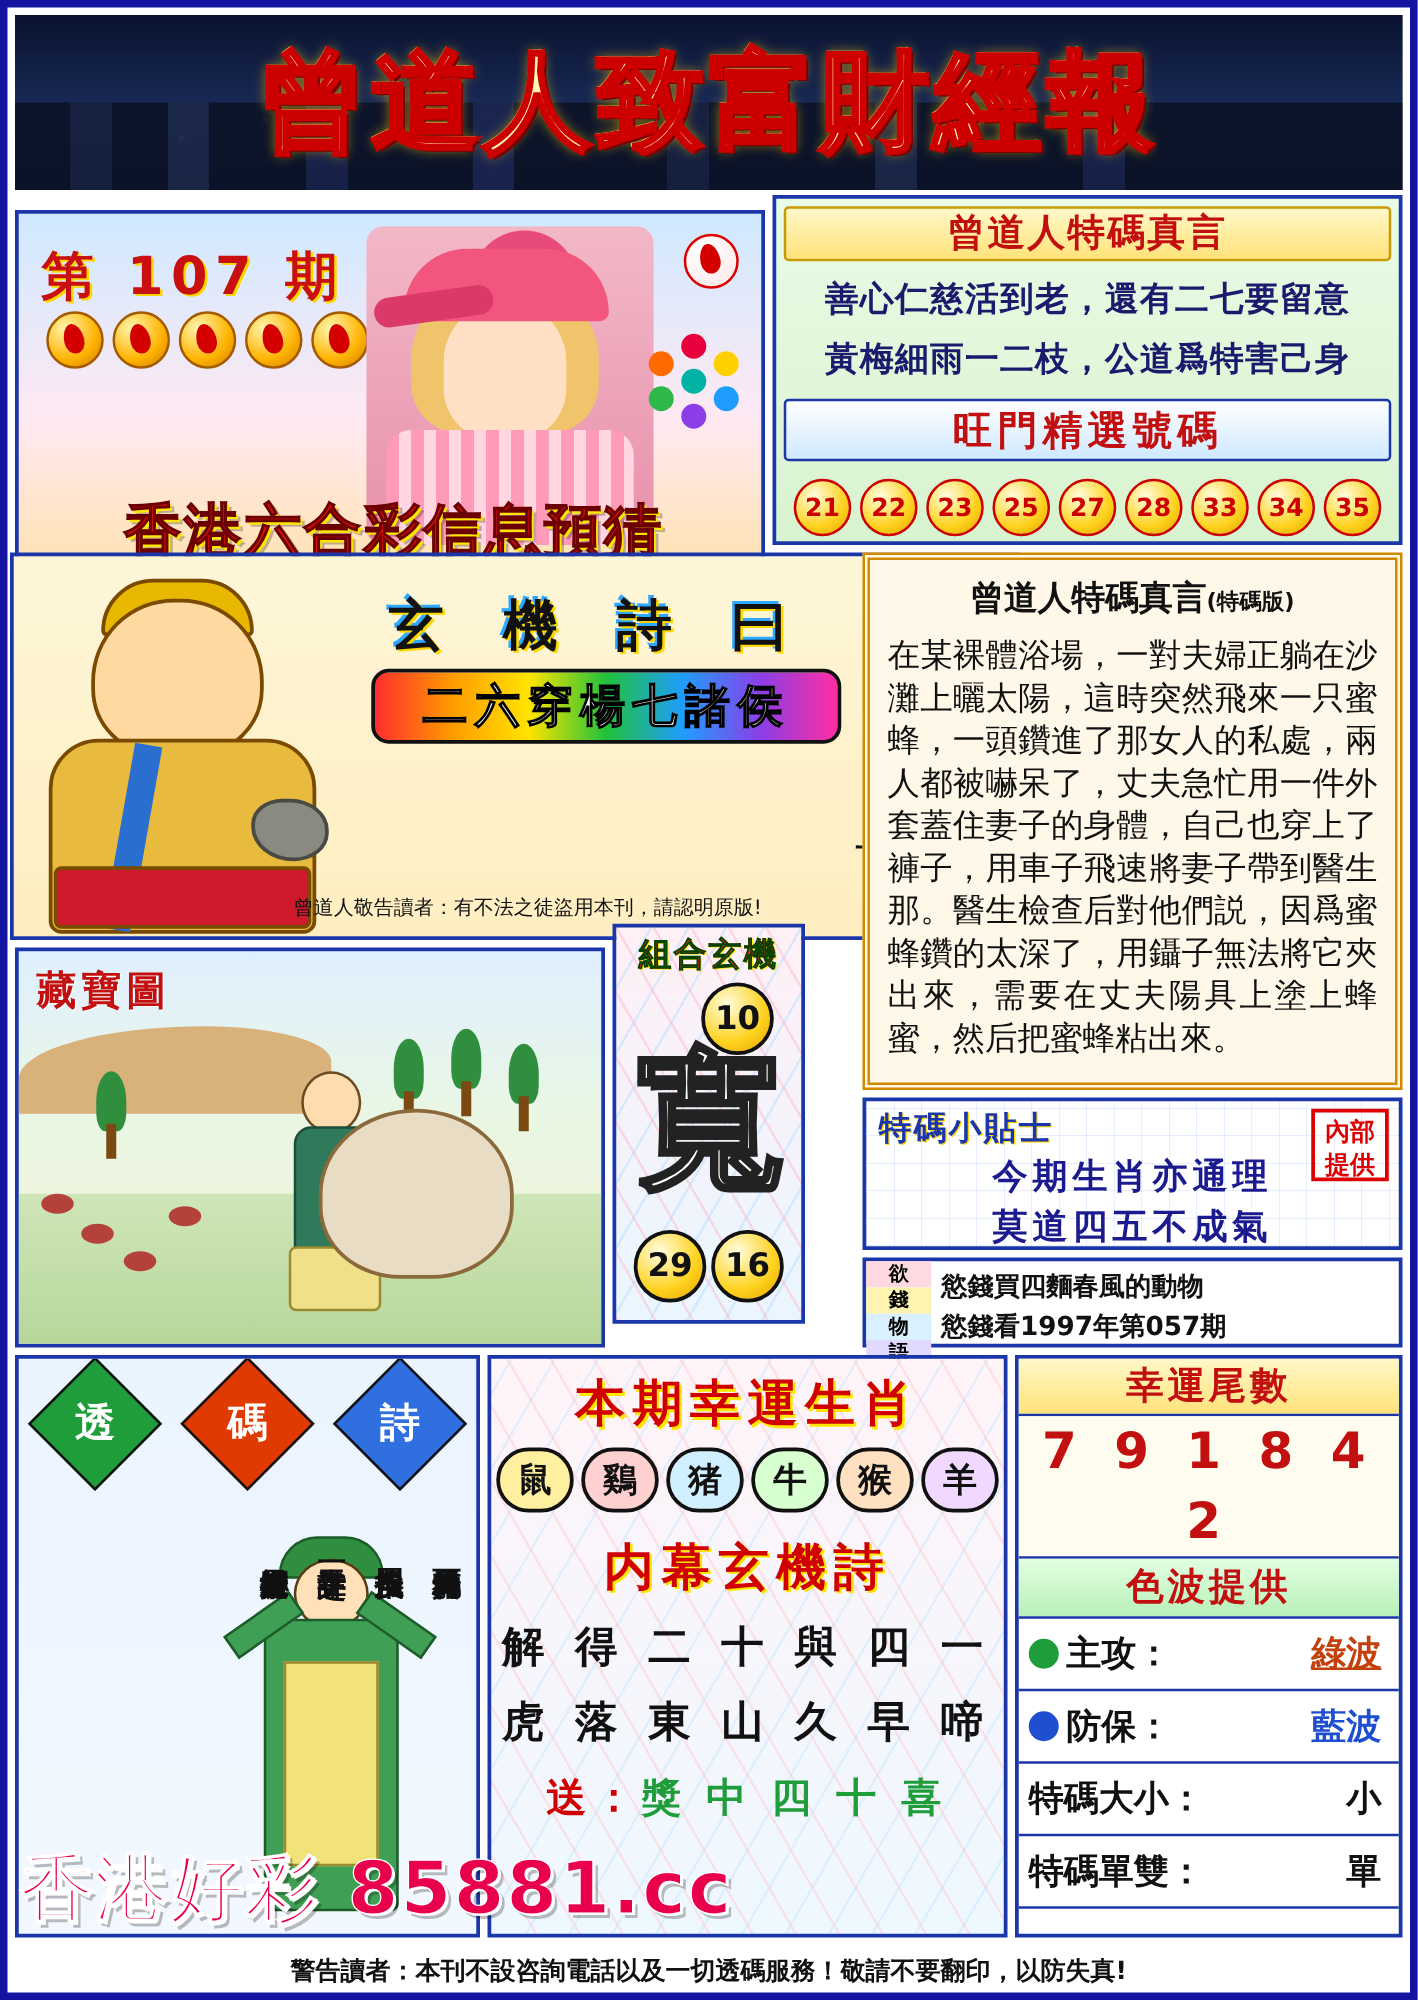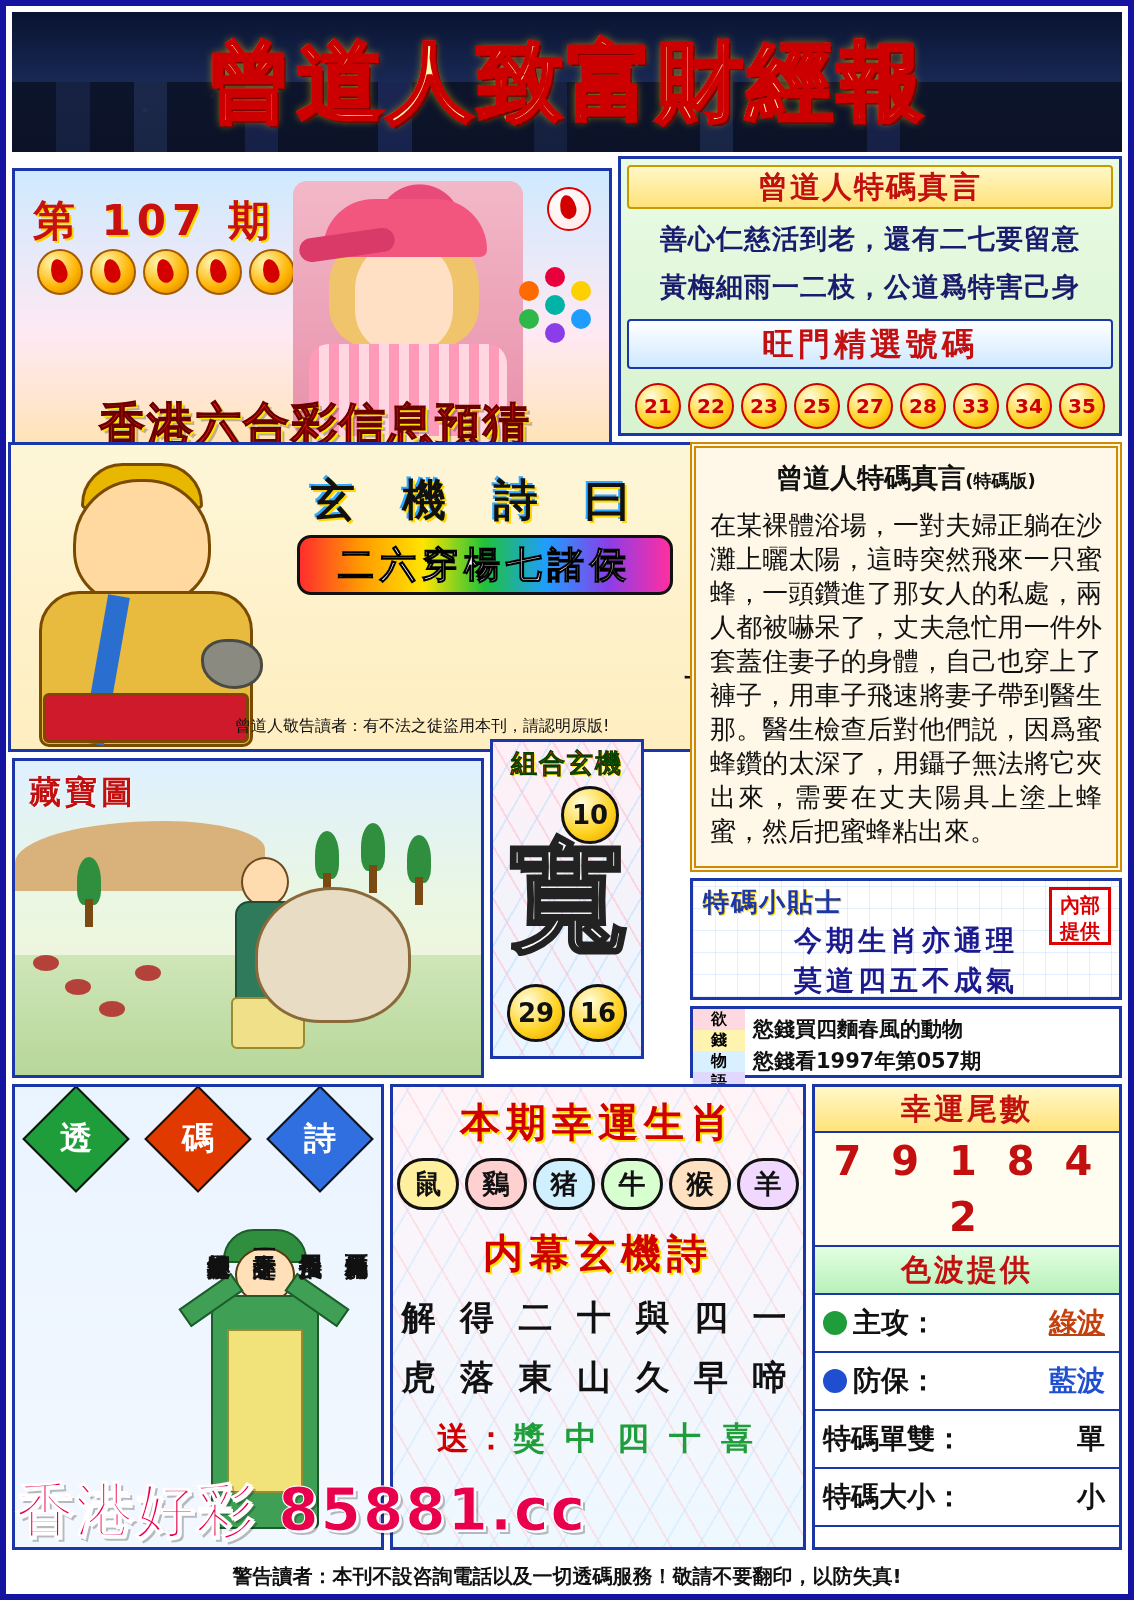--- a/index.html
+++ b/index.html
@@ -598,25 +598,25 @@
           <span class="bball" style="background: rgb(31, 157, 58);"></span>
           <span class="k">主攻：</span>
           <span class="v" style="color: #c2410c; text-decoration: underline;">綠波</span>
         </div>
         <div class="br-row">
           <span class="bball" style="background: rgb(31, 79, 208);"></span>
           <span class="k">防保：</span>
           <span class="v" style="color: rgb(31, 79, 208);">藍波</span>
         </div>
         <div class="br-row">
+          <span class="k">特碼大小：</span>
+          <span class="v" style="color: rgb(17, 17, 17);">小</span>
+        </div>
+        <div class="br-row">
           <span class="k">特碼單雙：</span>
           <span class="v" style="color: rgb(17, 17, 17);">單</span>
-        </div>
-        <div class="br-row">
-          <span class="k">特碼大小：</span>
-          <span class="v" style="color: rgb(17, 17, 17);">小</span>
         </div>
       </div>
   </div>
 
   <div class="watermark">香港好彩 85881.cc</div>
   <div class="footer-note">警告讀者：本刊不設咨詢電話以及一切透碼服務！敬請不要翻印，以防失真!</div>
 </div>
 
 </body></html>

